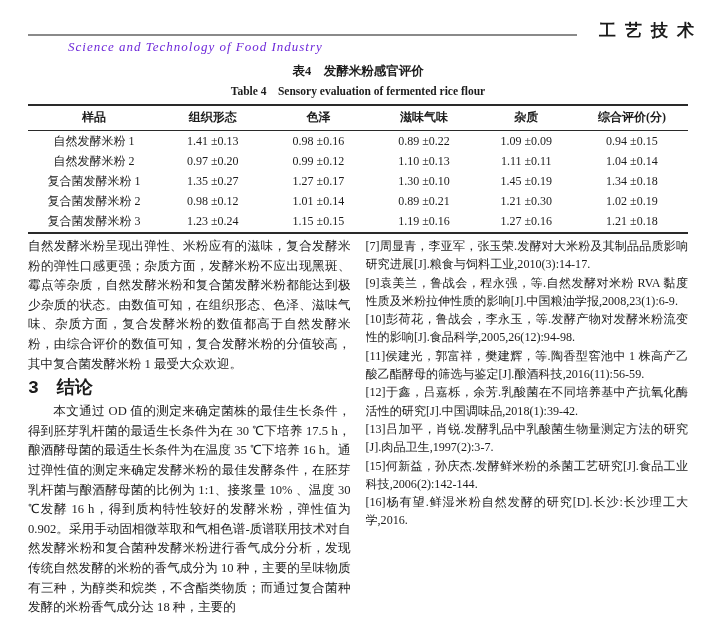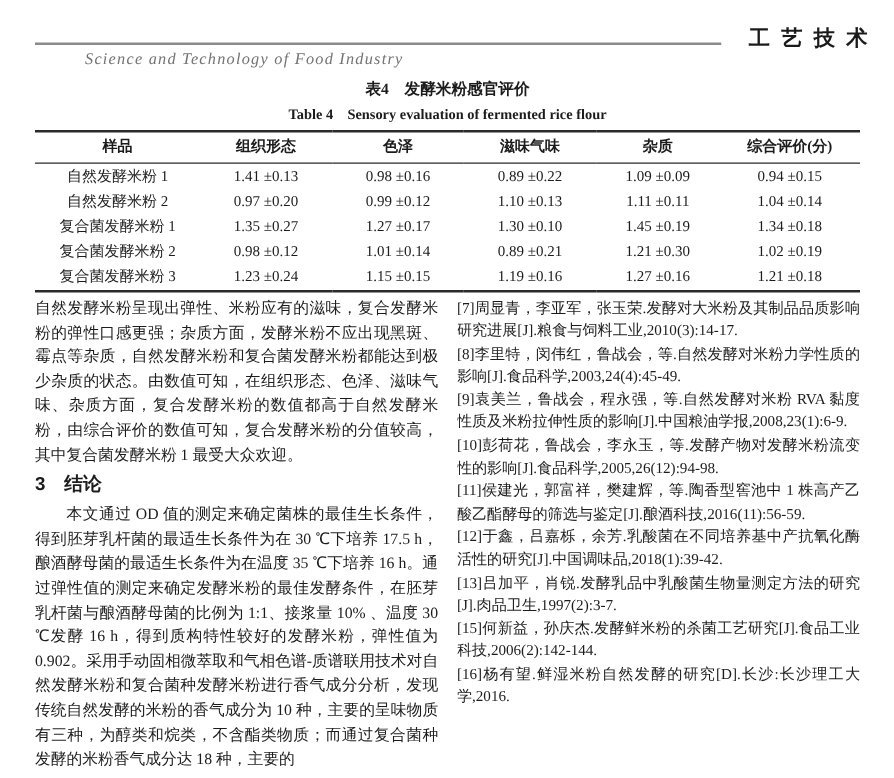--- a/index.html
+++ b/index.html
@@ -12,21 +12,21 @@
   .logo-block{position:absolute;left:38px;top:5px;display:flex;align-items:flex-end;}
   .logo-bar{width:8px;height:27px;background:#111;margin-right:4px;}
   .logo-cn{
     font-family:"Liberation Serif",serif;font-weight:bold;font-style:italic;
     font-size:17px;letter-spacing:1px;color:#111;
     border-bottom:2px solid #111;padding:0 10px 1px 2px;line-height:1.2;
   }
   .header-rule{position:absolute;left:28px;top:34px;width:549px;height:2px;background:#8a8a8a;}
   .journal-en{
     position:absolute;left:68px;top:39px;font-style:italic;font-size:13px;
-    letter-spacing:1px;color:#737373;font-family:"Liberation Serif",serif;
+    letter-spacing:1px;color:#6d28d9;font-family:"Liberation Serif",serif;
   }
   .section-label{
     position:absolute;right:12px;top:19px;font-weight:bold;font-size:17px;
     letter-spacing:9px;color:#1a1a1a;font-family:"Liberation Sans",sans-serif;
   }
   
   .table-block{position:absolute;top:63px;left:28px;width:660px;}
   .tbl-title-cn{
     text-align:center;font-weight:bold;font-size:12.5px;
     font-family:"Liberation Serif",serif;margin:0 0 4px 0;
@@ -49,21 +49,21 @@
   
   .columns{
     position:absolute;top:237px;left:28px;width:660px;bottom:0;
     display:flex;gap:15px;
   }
   .col{width:50%;text-align:justify;overflow:hidden;}
   .col-left{font-size:12.6px;line-height:19.6px;}
   .col-left p{margin:0;font-family:Liberation Serif, serif;}
   .para-indent{text-indent:2em;}
   .sec-heading{
-    font-family:Liberation Sans, sans-serif;font-weight:bold;font-size:15px;
+    font-family:Liberation Mono, monospace;font-weight:bold;font-size:18px;
     margin:3px 0 3px 0;line-height:22px;text-align:left;
   }
   .col-right{font-size:12.1px;line-height:18.3px;}
   .ref-item{margin:0;}
 </style>
 </head>
 <body>
 
 <div class="page">
 
@@ -141,21 +141,20 @@
   </div>
 
   <div class="columns">
     <div class="col col-left">
       <p>自然发酵米粉呈现出弹性、米粉应有的滋味，复合发酵米粉的弹性口感更强；杂质方面，发酵米粉不应出现黑斑、霉点等杂质，自然发酵米粉和复合菌发酵米粉都能达到极少杂质的状态。由数值可知，在组织形态、色泽、滋味气味、杂质方面，复合发酵米粉的数值都高于自然发酵米粉，由综合评价的数值可知，复合发酵米粉的分值较高，其中复合菌发酵米粉 1 最受大众欢迎。</p>
       <div class="sec-heading">3　结论</div>
       <p class="para-indent">本文通过 OD 值的测定来确定菌株的最佳生长条件，得到胚芽乳杆菌的最适生长条件为在 30 ℃下培养 17.5 h，酿酒酵母菌的最适生长条件为在温度 35 ℃下培养 16 h。通过弹性值的测定来确定发酵米粉的最佳发酵条件，在胚芽乳杆菌与酿酒酵母菌的比例为 1:1、接浆量 10% 、温度 30 ℃发酵 16 h，得到质构特性较好的发酵米粉，弹性值为 0.902。采用手动固相微萃取和气相色谱-质谱联用技术对自然发酵米粉和复合菌种发酵米粉进行香气成分分析，发现传统自然发酵的米粉的香气成分为 10 种，主要的呈味物质有三种，为醇类和烷类，不含酯类物质；而通过复合菌种发酵的米粉香气成分达 18 种，主要的</p>
     </div>
     <div class="col col-right">
         <p class="ref-item">[7]周显青，李亚军，张玉荣.发酵对大米粉及其制品品质影响研究进展[J].粮食与饲料工业,2010(3):14-17.</p>
-        <p class="ref-item">[8]李里特，闵伟红，鲁战会，等.自然发酵对米粉力学性质的影响[J].食品科学,2003,24(4):45-49.</p>
         <p class="ref-item">[9]袁美兰，鲁战会，程永强，等.自然发酵对米粉 RVA 黏度性质及米粉拉伸性质的影响[J].中国粮油学报,2008,23(1):6-9.</p>
         <p class="ref-item">[10]彭荷花，鲁战会，李永玉，等.发酵产物对发酵米粉流变性的影响[J].食品科学,2005,26(12):94-98.</p>
         <p class="ref-item">[11]侯建光，郭富祥，樊建辉，等.陶香型窖池中 1 株高产乙酸乙酯酵母的筛选与鉴定[J].酿酒科技,2016(11):56-59.</p>
         <p class="ref-item">[12]于鑫，吕嘉栎，余芳.乳酸菌在不同培养基中产抗氧化酶活性的研究[J].中国调味品,2018(1):39-42.</p>
         <p class="ref-item">[13]吕加平，肖锐.发酵乳品中乳酸菌生物量测定方法的研究[J].肉品卫生,1997(2):3-7.</p>
         <p class="ref-item">[15]何新益，孙庆杰.发酵鲜米粉的杀菌工艺研究[J].食品工业科技,2006(2):142-144.</p>
         <p class="ref-item">[16]杨有望.鲜湿米粉自然发酵的研究[D].长沙:长沙理工大学,2016.</p>
       </div>
   </div>
 

